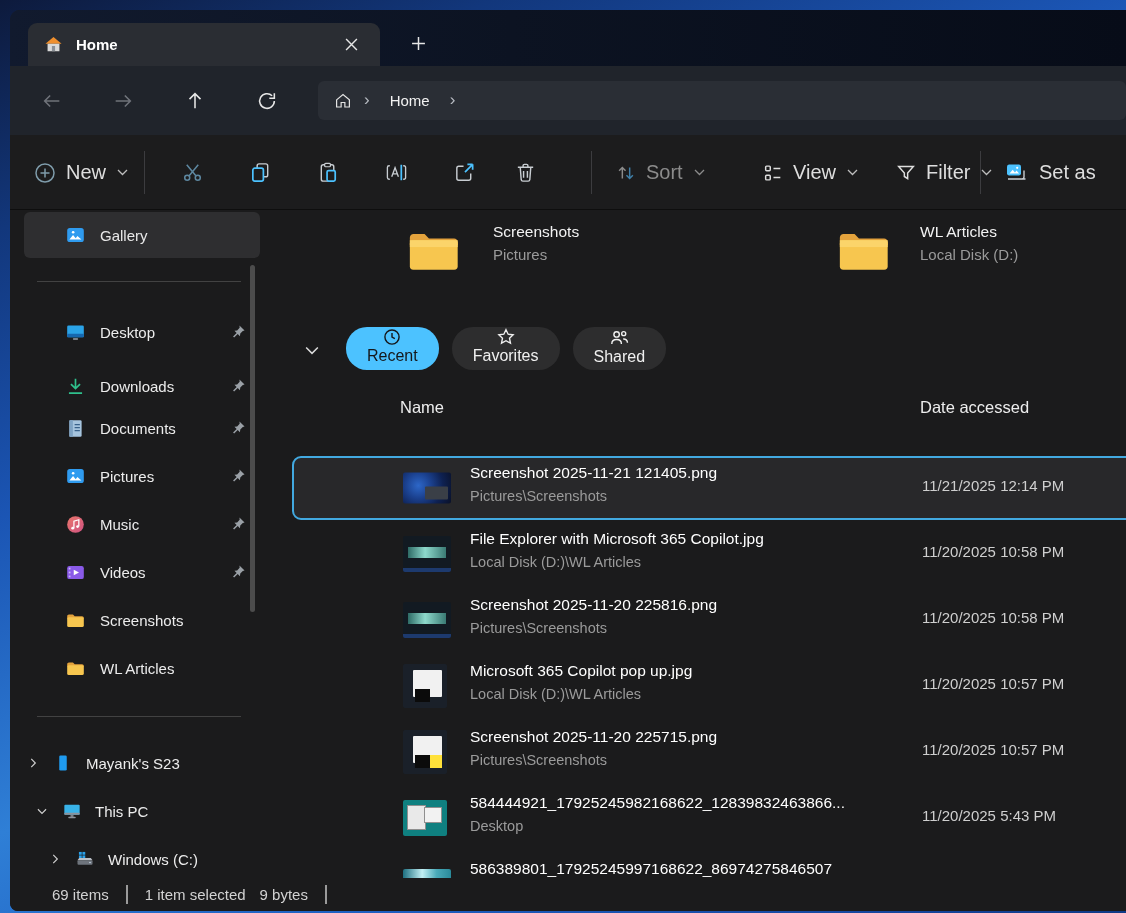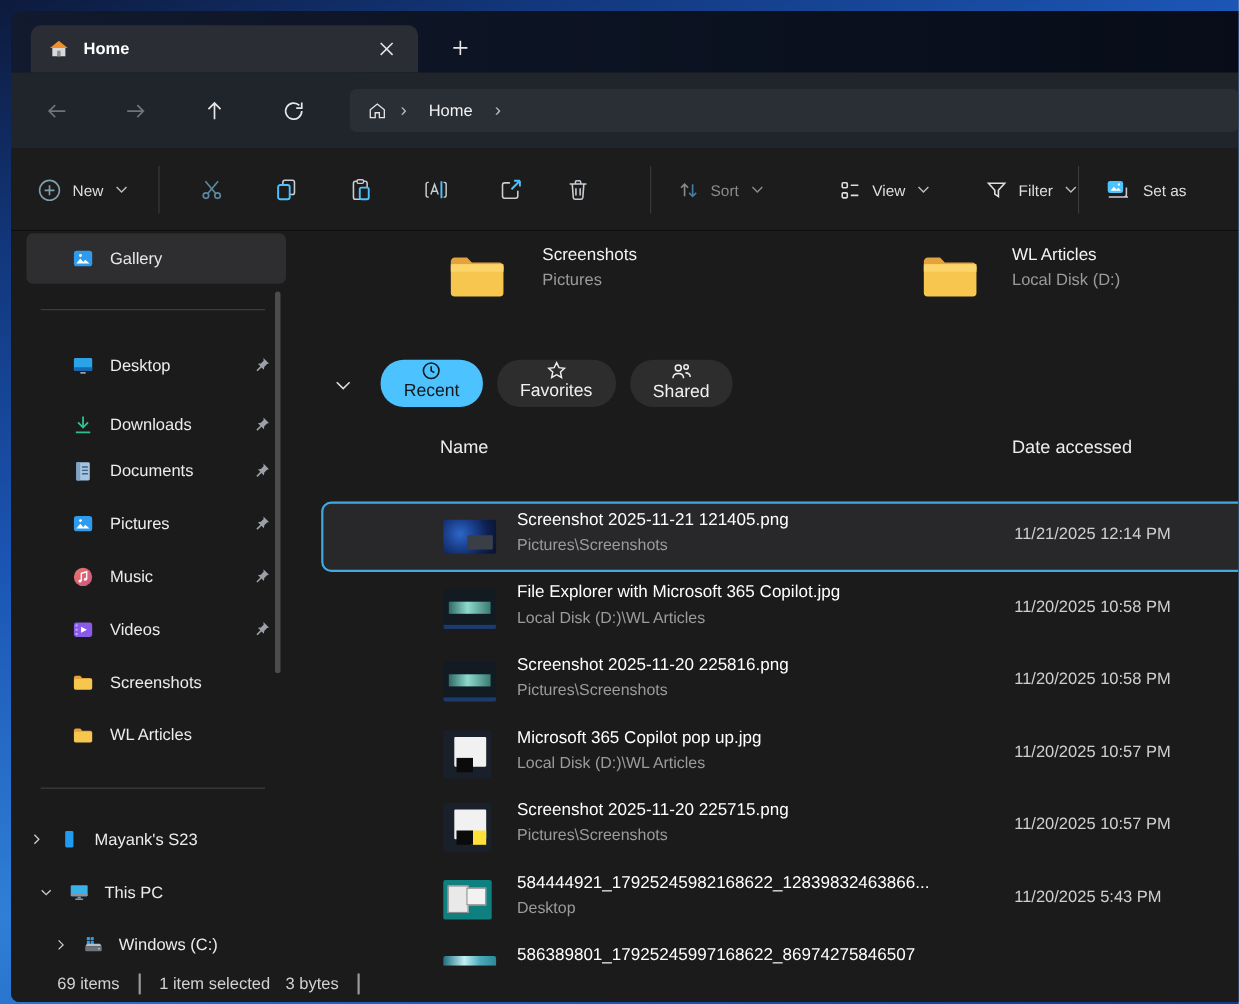--- a/index.html
+++ b/index.html
@@ -34,21 +34,21 @@
     padding:0 16px; gap:12px; }
   .crumb-sep { color:#b7bbc2; font-size:17px; line-height:1; padding-bottom:3px;}
   .crumb { color:#f2f2f2; font-size:15px; padding:0 8px; }
 
   
   .toolbar { height:75px; flex:none; background:#1c1c1d; border-bottom:1px solid #0e0e0e; position:relative; }
   .tb-item { position:absolute; top:0; height:75px; display:flex; align-items:center; gap:9px; }
   .tb-iconbtn { position:absolute; top:17px; width:40px; height:40px; border-radius:5px;
     display:flex; align-items:center; justify-content:center; }
   .tb-divider { position:absolute; top:16px; width:1px; height:43px; background:#3c3c3f; }
-  .tb-label { font-size:14px; color:#dedede; }
+  .tb-label { font-size:20px; color:#dedede; }
   .tb-label.dim { color:#8b8b8b; }
   .chev { display:inline-flex; margin-left:2px; }
 
   
   .bodyrow { flex:1; display:flex; min-height:0; background:#1b1b1c; }
   .sidebar { width:278px; flex:none; position:relative; }
   .side-item { position:absolute; left:0; width:100%; height:48px; display:flex;
     align-items:center; padding-left:55px; gap:14px; font-size:15px; color:#ececec; }
   .side-item .pin { margin-left:auto; margin-right:42px; display:flex; }
   .gallery-box { position:absolute; left:14px; right:28px; top:2px; height:46px;
@@ -599,18 +599,18 @@
 
       </div>
     </div>
   </div>
 
   <div class="statusbar">
     <span>69 items</span>
     <span class="sb-div"></span>
     <span class="sb-group">
       <span>1 item selected</span>
-      <span>3 bytes</span>
+      <span>9 bytes</span>
     </span>
     <span class="sb-div"></span>
   </div>
 
 </div>
 
 </body></html>

